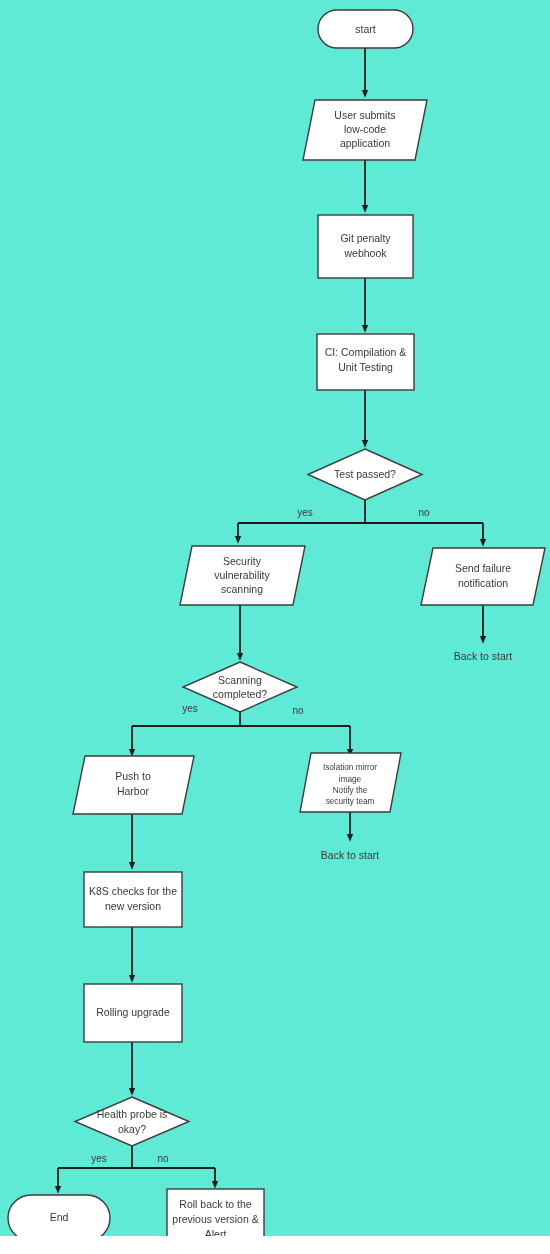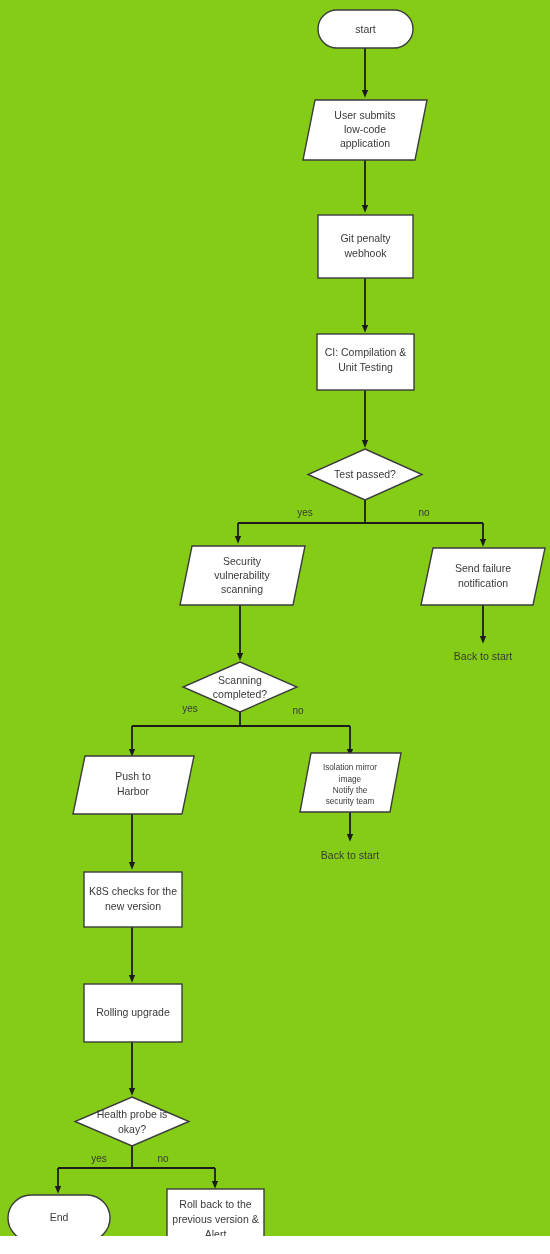--- a/index.html
+++ b/index.html
@@ -7,21 +7,21 @@
     padding: 0;
     background: #ffffff;
   }
   body {
     font-family: "Liberation Sans", sans-serif;
   }
   #flowchart-root {
     position: relative;
     width: 550px;
     height: 1236px;
-    background: #84cc16;
+    background: #5eead4;
     overflow: hidden;
   }
   svg#flow-svg {
     display: block;
     width: 550px;
     height: 1254px;
   }
   .shape-outline {
     fill: #ffffff;
     stroke: #3c3c3c;

